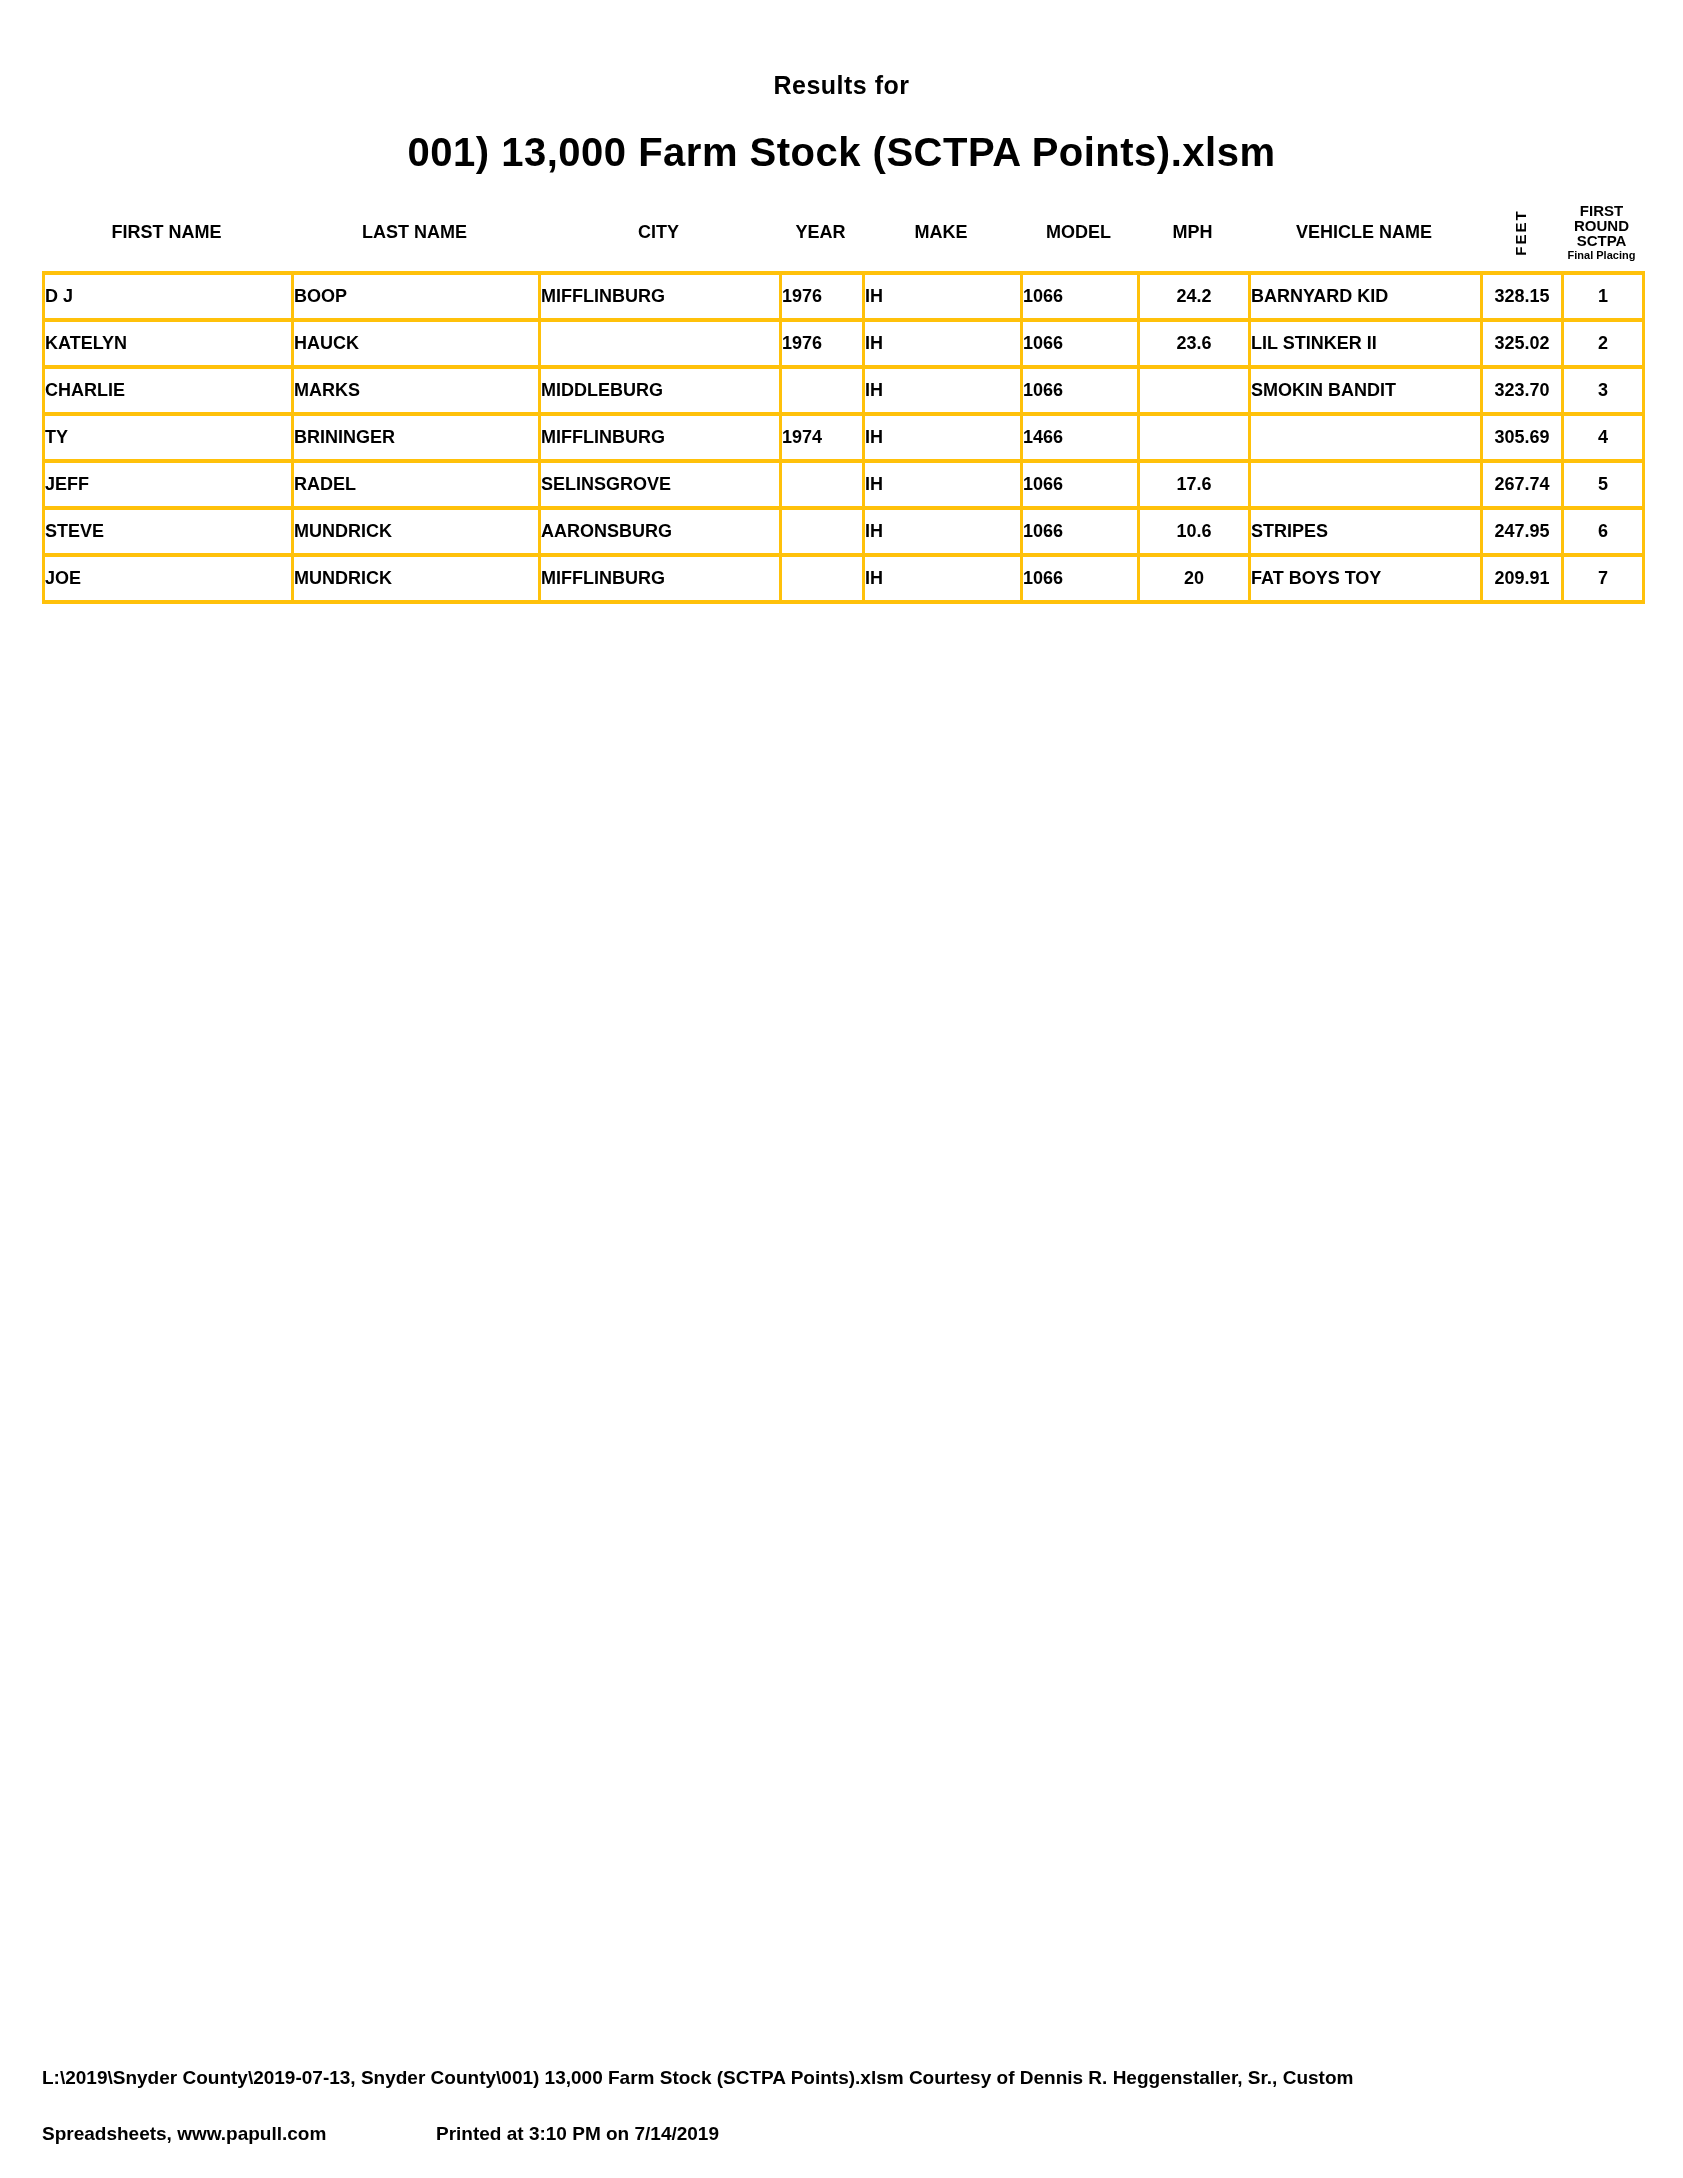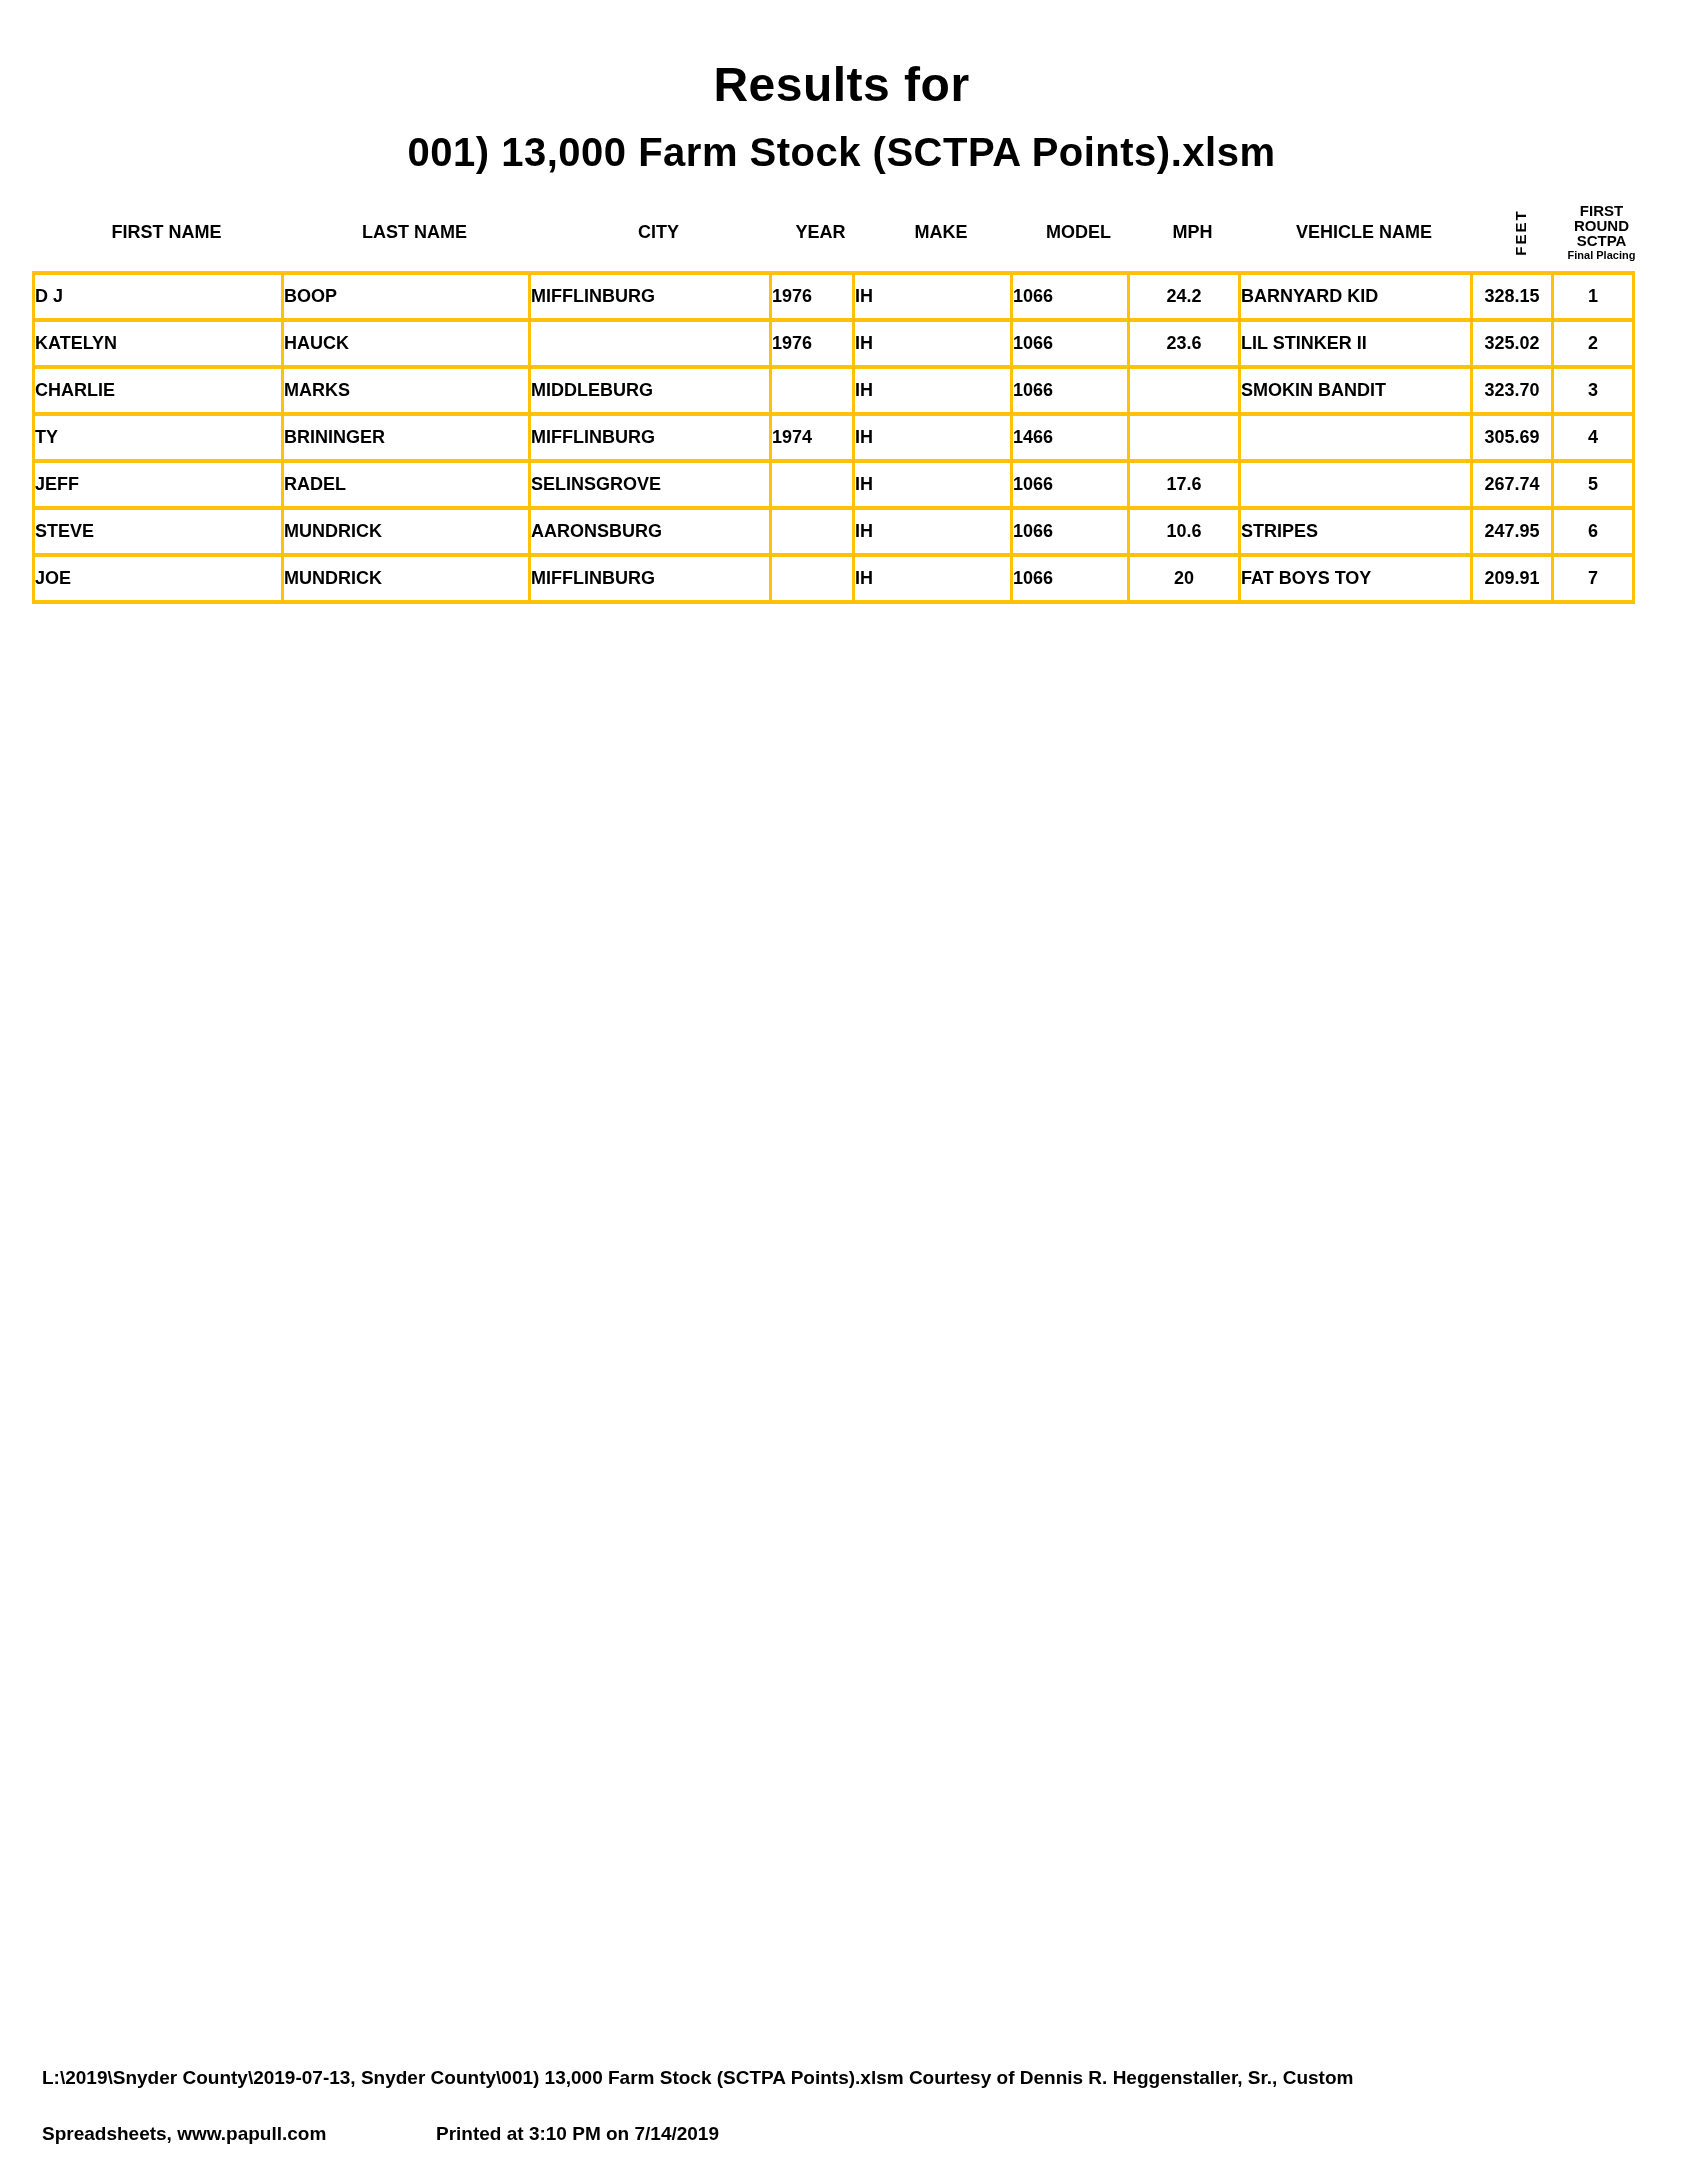--- a/index.html
+++ b/index.html
@@ -4,21 +4,21 @@
 <style>
   :root{ --grid:#FFC10A; --ink:#000000; --bg:#FFFFFF; }
   html,body{margin:0;padding:0;}
   body{background:#fff;}
   .page{
     position:relative; width:1683px; height:2178px; background:var(--bg);
     font-family:"Liberation Sans", sans-serif; color:var(--ink); overflow:hidden;
   }
   .title1{
     position:absolute; top:65px; left:0; width:1683px; text-align:center;
-    font-size:48px; line-height:40px; font-weight:bold; letter-spacing:0.5px;
+    font-size:25px; line-height:40px; font-weight:bold; letter-spacing:0.5px;
   }
   .title2{
     position:absolute; top:129px; left:0; width:1683px; text-align:center;
     font-size:40px; line-height:46px; font-weight:bold; letter-spacing:0.5px;
   }
   .hdr{
     position:absolute; top:196px; left:42px; width:1600px; height:73px;
     display:flex; align-items:stretch;
   }
   .hcell{
@@ -29,21 +29,21 @@
   .hc4{width:158px;} .hc5{width:117px;} .hc6{width:111px;} .hc7{width:232px;}
   .hc8{width:81px;} .hc9{width:81px;}
   .feet-rot{
     transform:rotate(-90deg); font-size:15px; letter-spacing:2px; font-weight:bold;
     white-space:nowrap;
   }
   .hook-stack{flex-direction:column; justify-content:center; line-height:15px;}
   .hook-l1,.hook-l2{font-size:15px; font-weight:bold;}
   .hook-l3{font-size:11px; font-weight:bold;}
   table.grid{
-    position:absolute; top:271px; left:32px; width:1600px;
+    position:absolute; top:271px; left:42px; width:1600px;
     border-collapse:separate; border-spacing:0; table-layout:fixed;
     border-top:4px solid var(--grid); border-left:3px solid var(--grid);
   }
   table.grid td{
     box-sizing:border-box; height:47px; padding:0;
     border-right:3px solid var(--grid); border-bottom:4px solid var(--grid);
     font-weight:bold; font-size:18px; color:var(--ink);
     white-space:nowrap; overflow:hidden; background:#fff;
   }
   td.al{text-align:left; padding-left:10px;}

